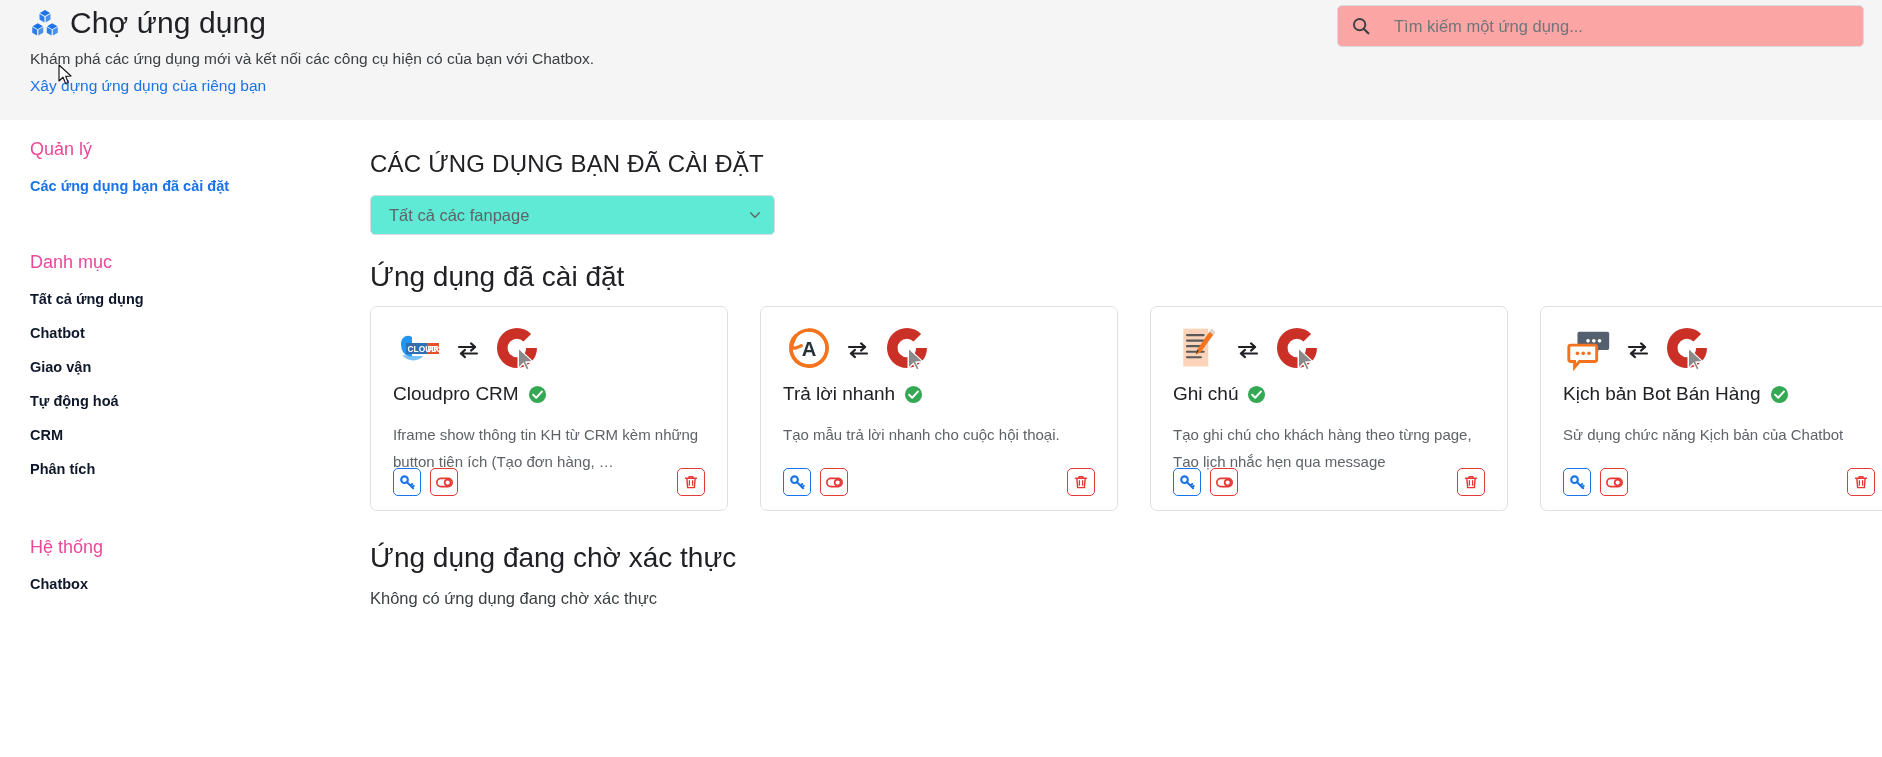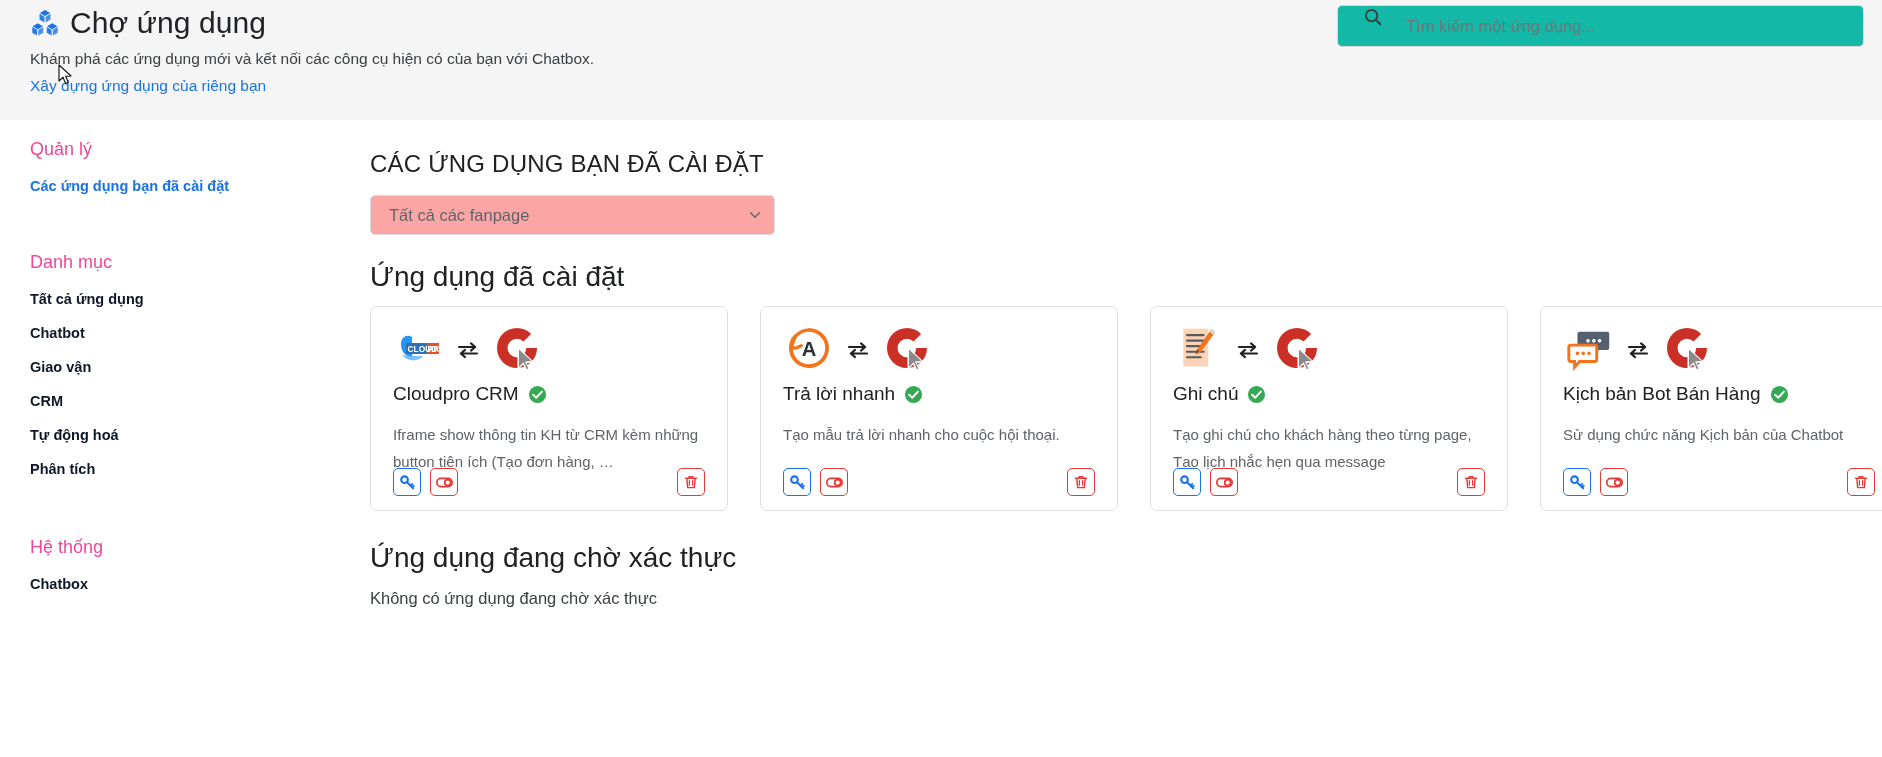--- a/index.html
+++ b/index.html
@@ -46,25 +46,26 @@
     cursor: pointer;
     line-height: 18px;
   }
 
   .search-wrap {
     position: absolute;
     right: 18px;
     top: 5px;
     width: 527px;
     height: 42px;
-    background: #14b8a6;
+    background: #fca5a5;
     border: 1px solid #dadce0;
     border-radius: 5px;
     display: flex;
-    padding: 0 20px;
+    align-items: center;
+    padding: 0 8px;
   }
   .search-icon { width: 22px; height: 22px; flex: 0 0 22px; margin-left: 4px; }
   .search-input {
     border: none;
     outline: none;
     flex: 1;
     font-size: 16.5px;
     font-family: "Liberation Sans", sans-serif;
     color: #202124;
     margin-left: 20px;
@@ -122,21 +123,21 @@
     width: 405px;
     height: 40px;
     position: relative;
     margin-bottom: 29px;
   }
   .fanpage-select {
     width: 100%;
     height: 100%;
     border: 1px solid #dadce0;
     border-radius: 5px;
-    background: #fca5a5;
+    background: #5eead4;
     font-size: 16.5px;
     font-family: "Liberation Sans", sans-serif;
     color: #5f6368;
     padding: 0 30px 0 18px;
     appearance: none;
     -webkit-appearance: none;
     outline: none;
     cursor: pointer;
   }
   .select-chevron {
@@ -283,22 +284,22 @@
       <a class="side-item active" href="#">Các ứng dụng bạn đã cài đặt</a>
     </div>
 
     <div class="side-spacer-1"></div>
 
     <div class="side-group">
       <div class="side-group-title">Danh mục</div>
       <a class="side-item" href="#">Tất cả ứng dụng</a>
       <a class="side-item" href="#">Chatbot</a>
       <a class="side-item" href="#">Giao vận</a>
+      <a class="side-item" href="#">Tự động hoá</a>
       <a class="side-item" href="#">CRM</a>
-      <a class="side-item" href="#">Tự động hoá</a>
       <a class="side-item" href="#">Phân tích</a>
     </div>
 
     <div class="side-spacer-2"></div>
 
     <div class="side-group">
       <div class="side-group-title">Hệ thống</div>
       <a class="side-item" href="#">Chatbox</a>
     </div>
   </nav>

